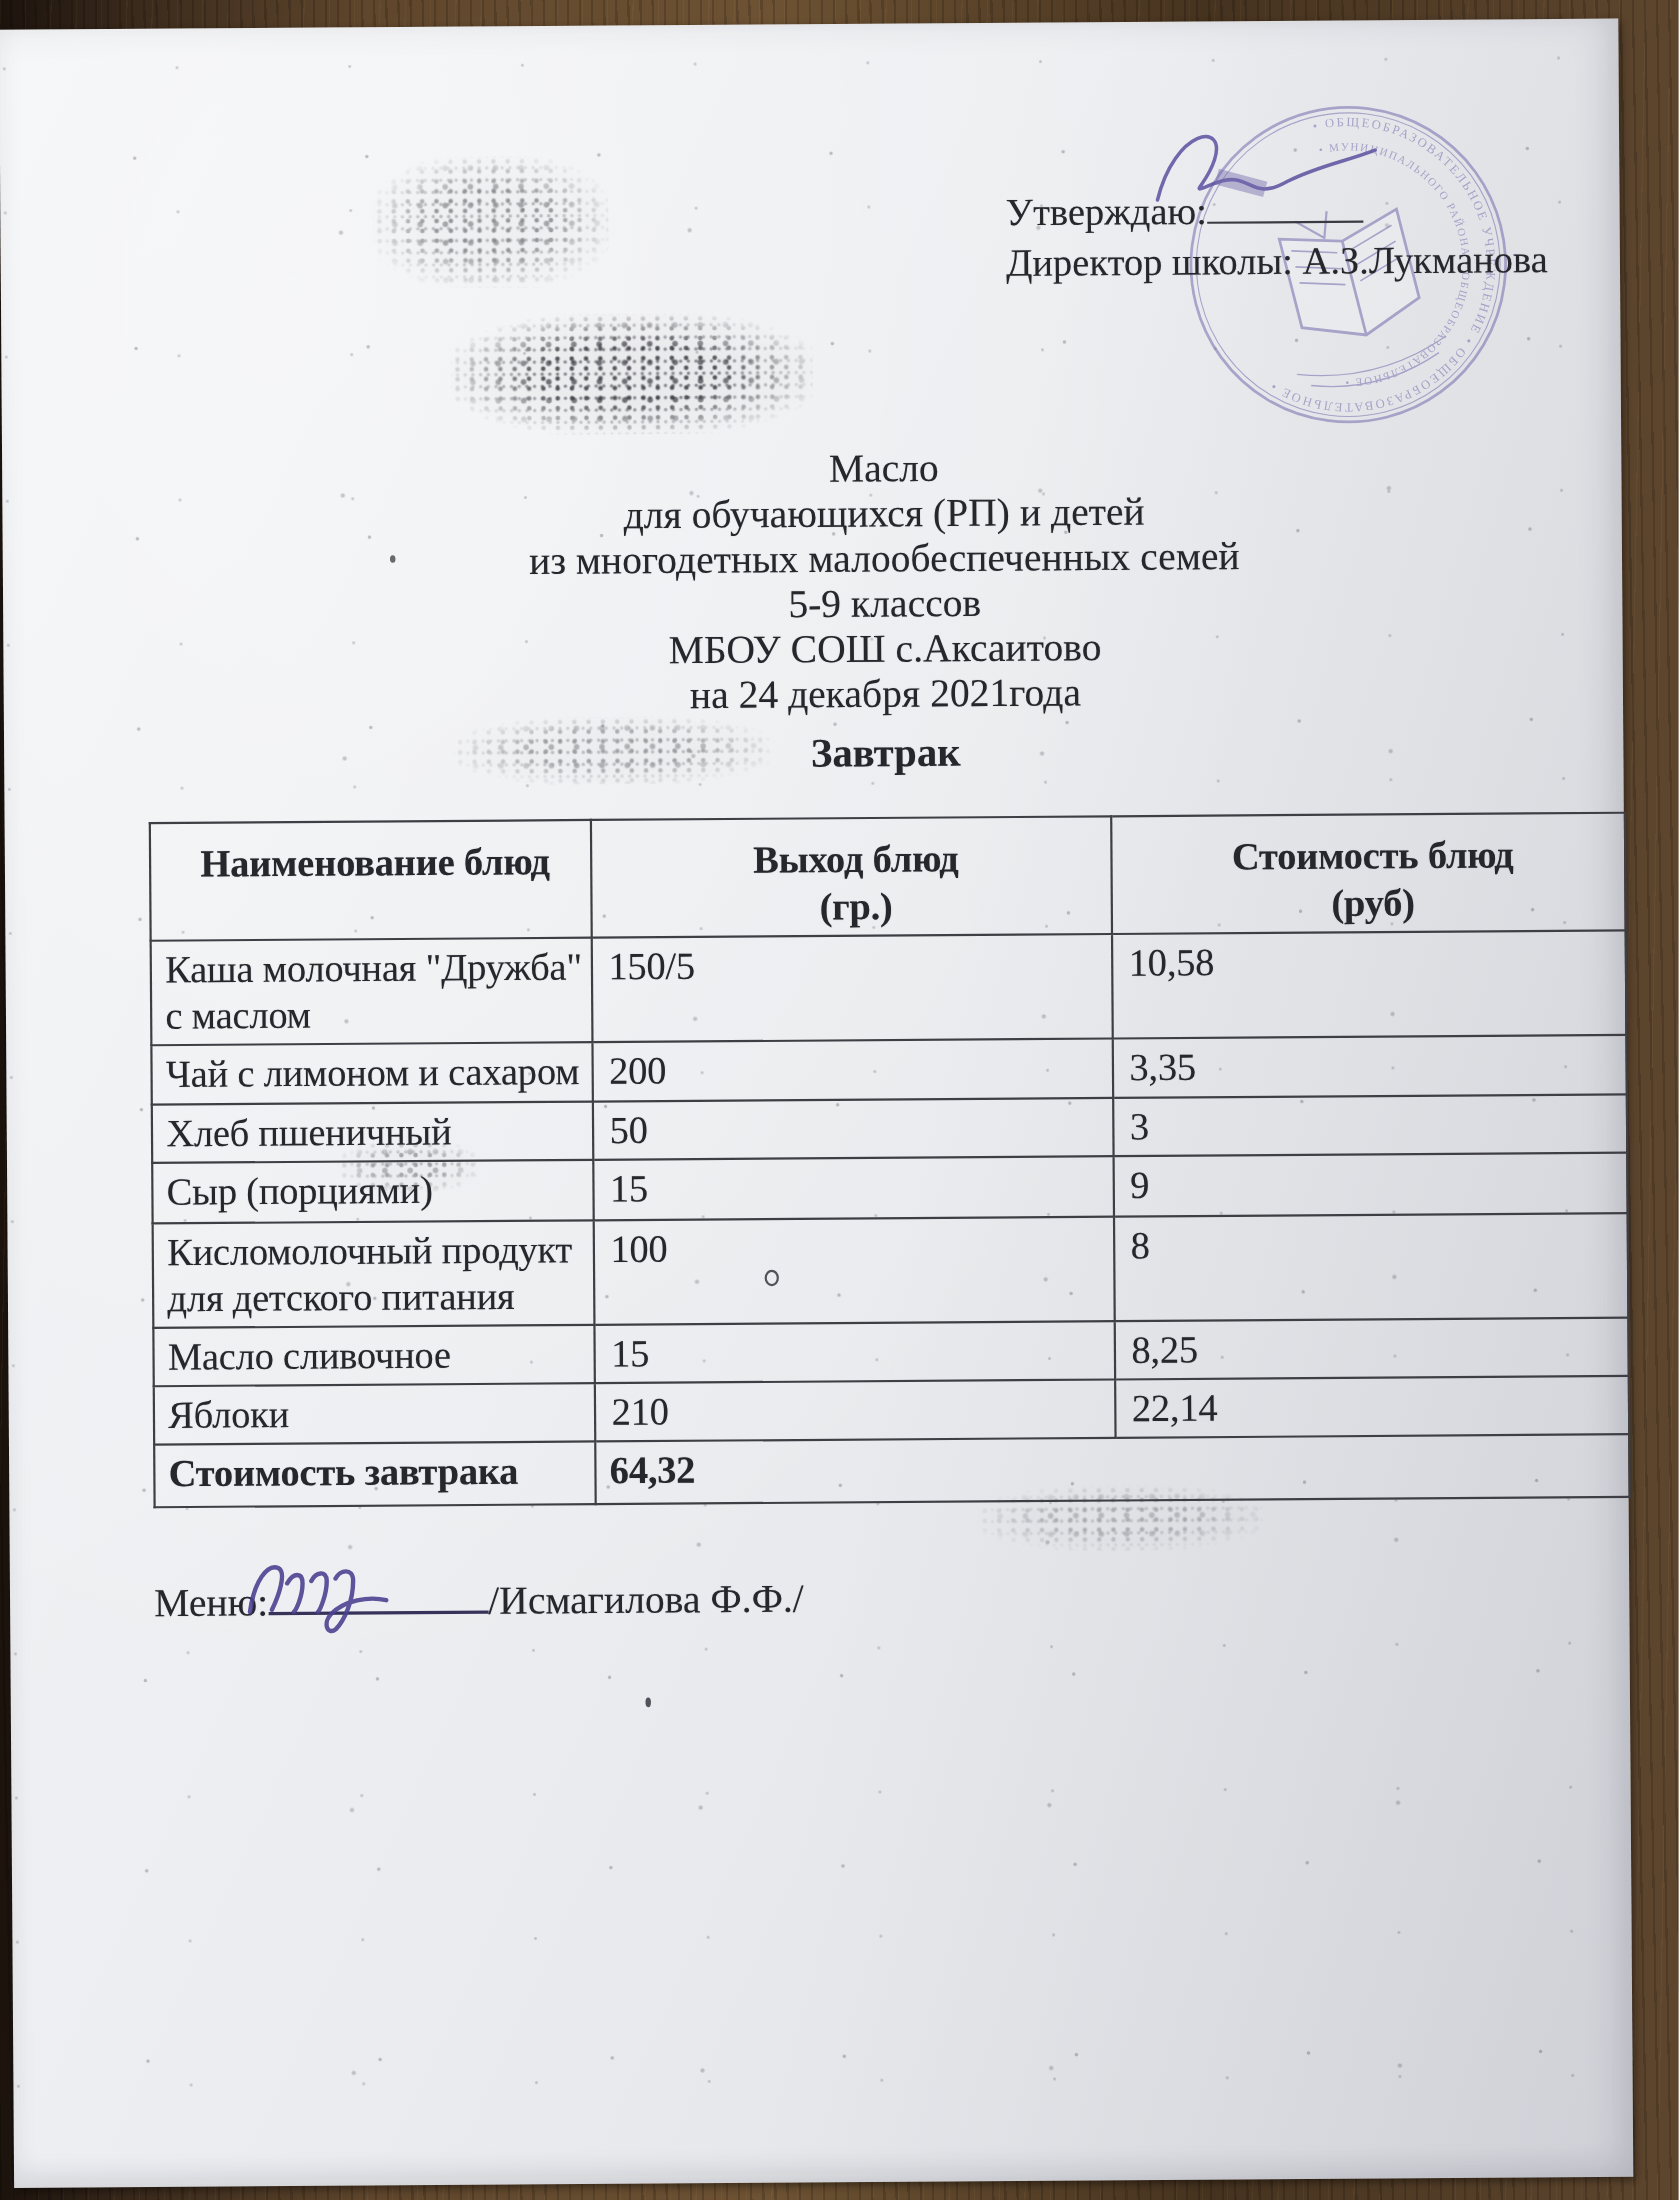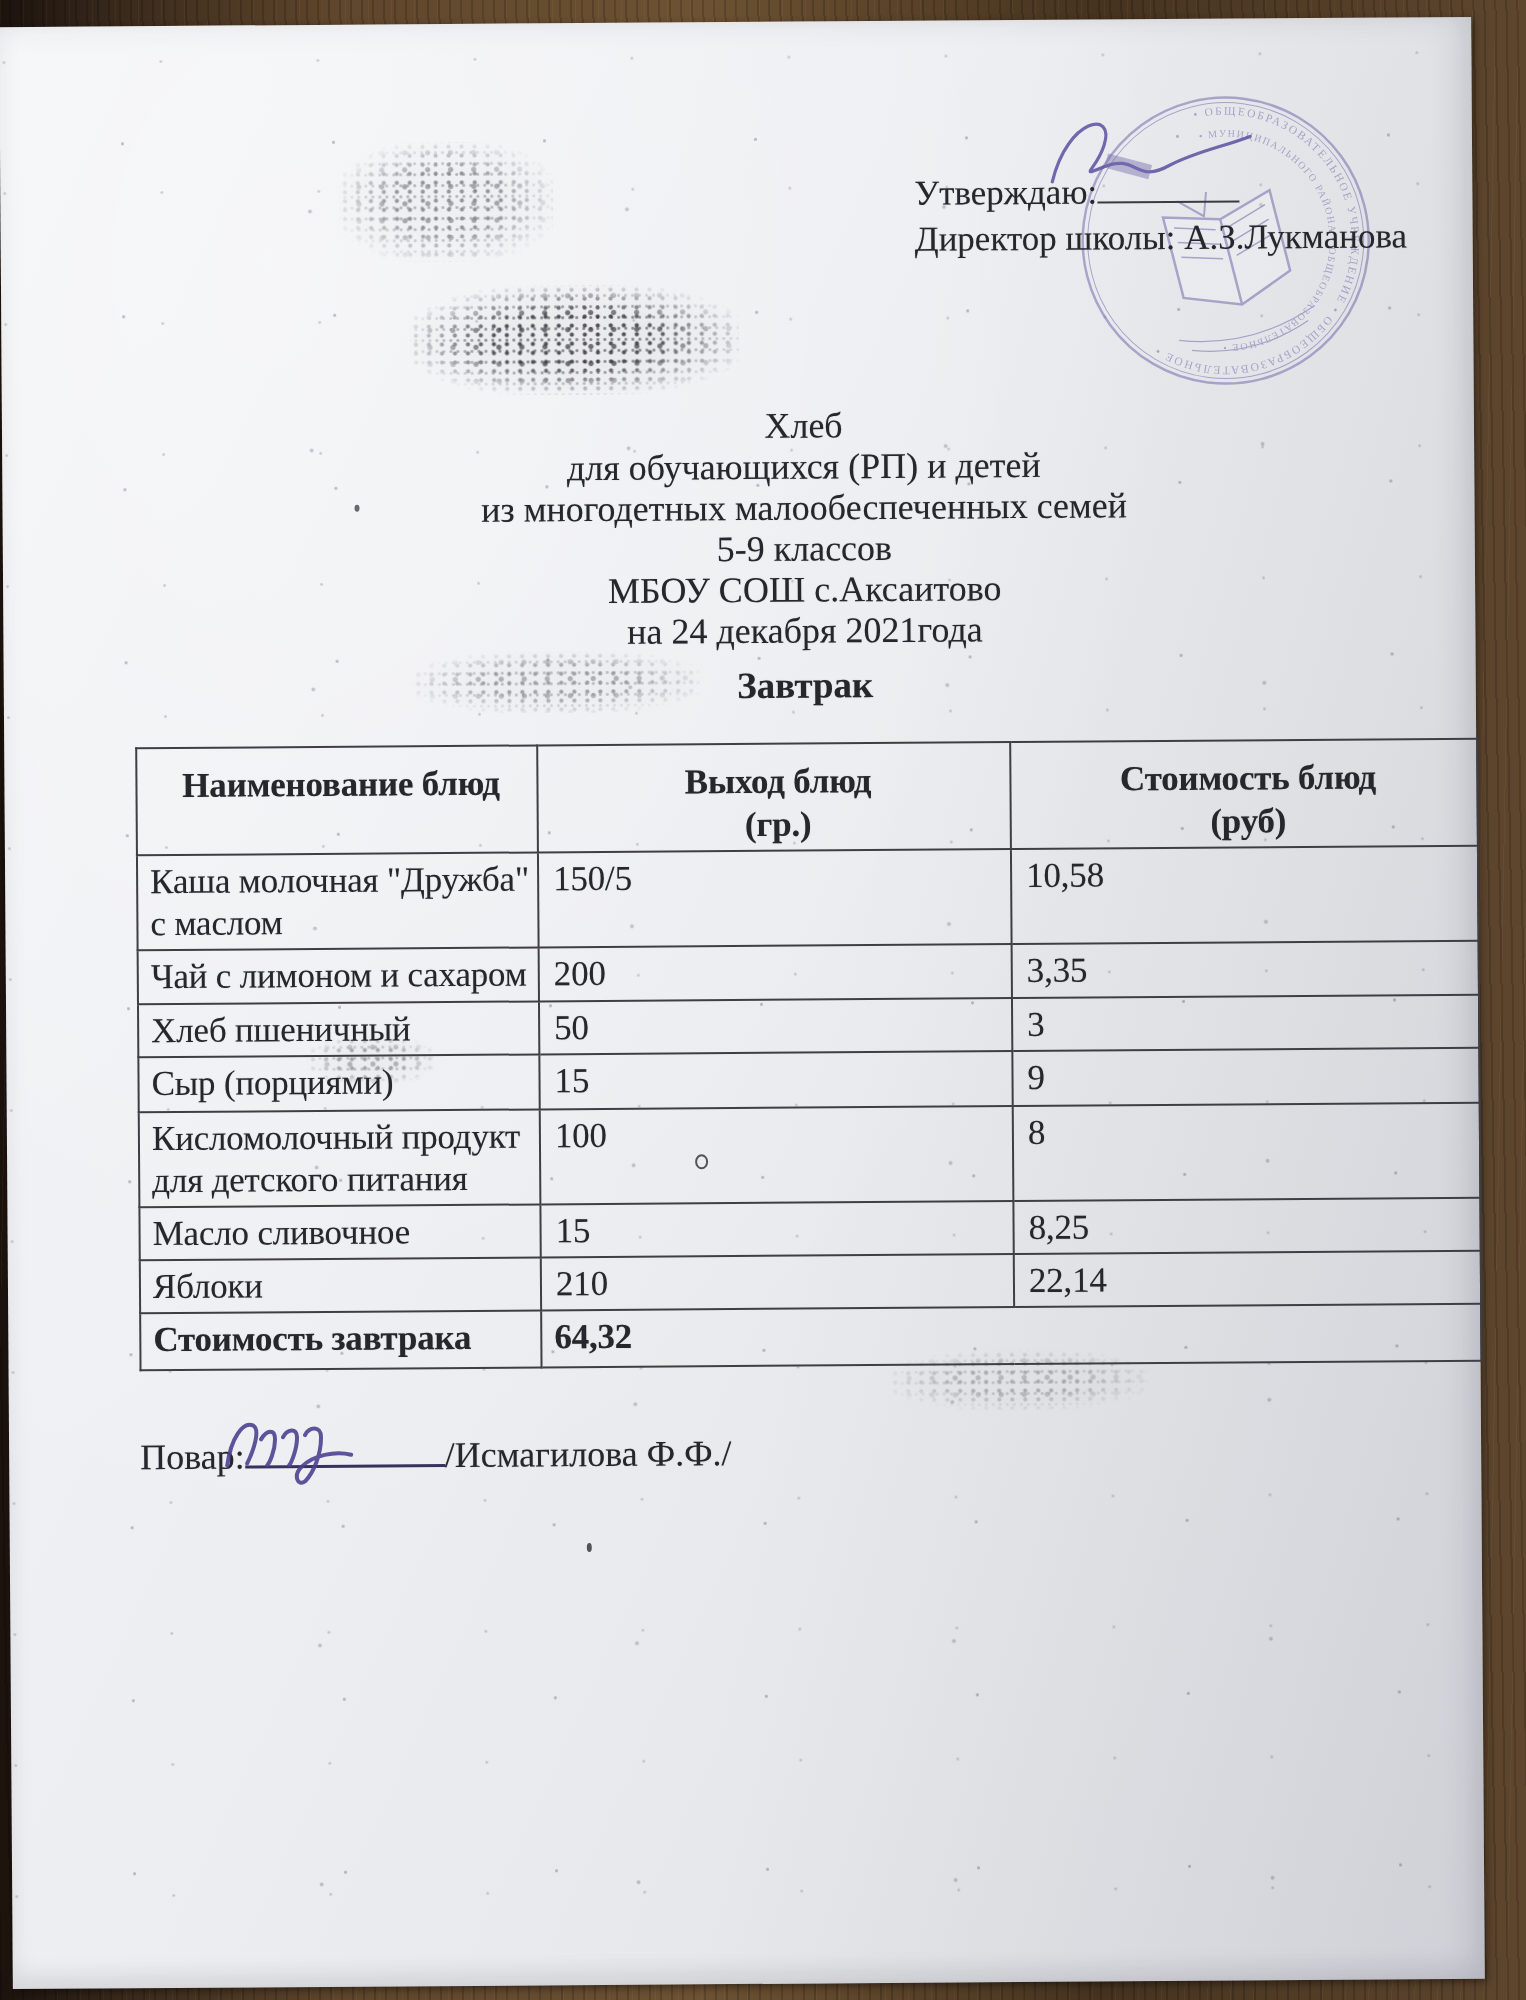--- a/index.html
+++ b/index.html
@@ -145,21 +145,21 @@
     </svg>
   </div>
 
   <div class="approval soft">
     <div>
       <span>Утверждаю:</span><span class="sig-line"></span>
     </div>
     <div>Директор школы: А.З.Лукманова</div>
   </div>
 
-  <div class="title-block soft"><span>Хлеб</span>
+  <div class="title-block soft"><span>Масло</span>
 <span>для обучающихся (РП) и детей</span>
 <span>из многодетных малообеспеченных семей</span>
 <span>5-9 классов</span>
 <span>МБОУ СОШ с.Аксаитово</span>
 <span>на 24 декабря  2021года</span></div>
 
   <div class="section-heading soft">Завтрак</div>
 
   <table class="menu soft">
     <colgroup>
@@ -218,20 +218,20 @@
       <td class="num">22,14</td>
     </tr>
     <tr class="h-tot">
       <td class="total-label">Стоимость завтрака</td>
       <td class="total-value" colspan="2">64,32</td>
     </tr>
   </tbody>
     </table>
 
   <div class="cook-line soft">
-    <span>Повар:</span><span class="cook-underline"></span><span>/Исмагилова Ф.Ф./</span>
+    <span>Меню:</span><span class="cook-underline"></span><span>/Исмагилова Ф.Ф./</span>
   </div>
   <div class="cook-sig">
     <svg width="250" height="110" viewBox="0 0 250 110">
       <path d="M18 88 C 22 60, 34 44, 44 48 C 52 52, 44 74, 38 86 M52 62 C 58 52, 66 52, 66 62 C 66 74, 60 86, 58 88 M74 60 C 78 52, 88 50, 88 60 C 88 72, 82 86, 80 88 M96 58 C 100 50, 112 48, 112 60 C 112 78, 104 96, 96 104 C 88 110, 84 98, 92 90 C 104 78, 126 74, 142 78" fill="none" stroke="#4b4191" stroke-width="4" stroke-linecap="round" opacity=".9"></path>
     </svg>
   </div>
 </div>
 
 </body></html>

